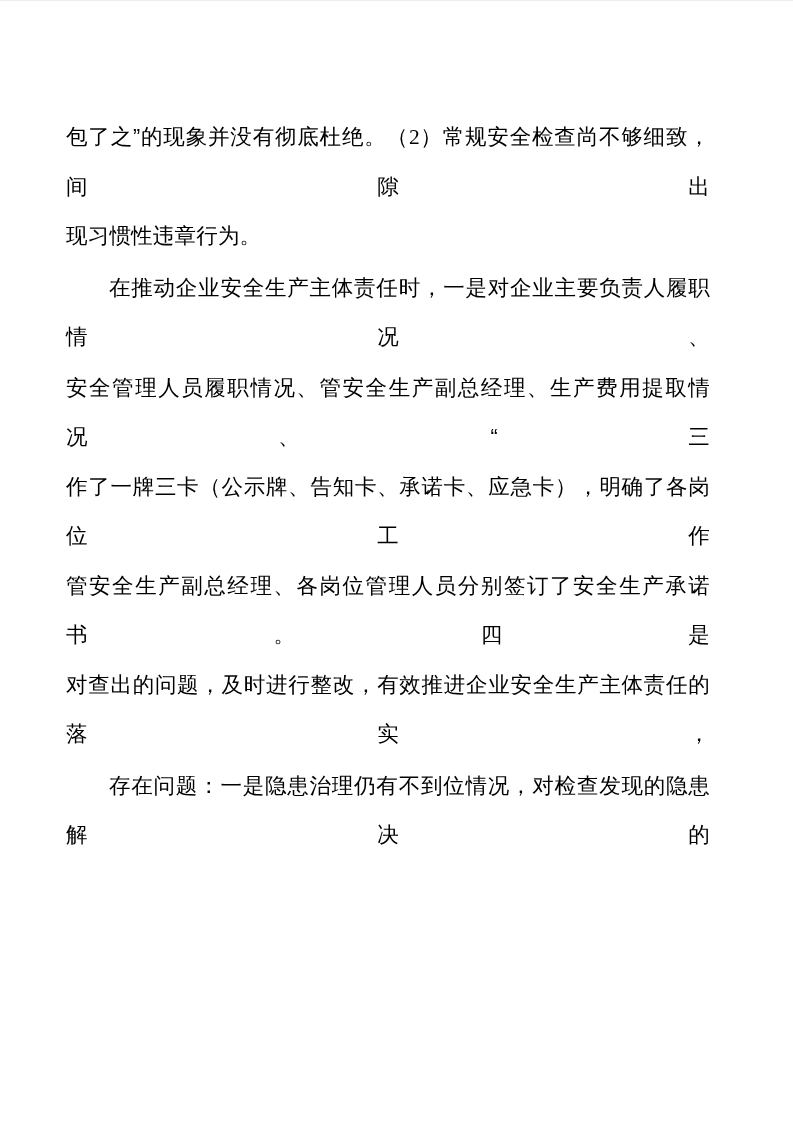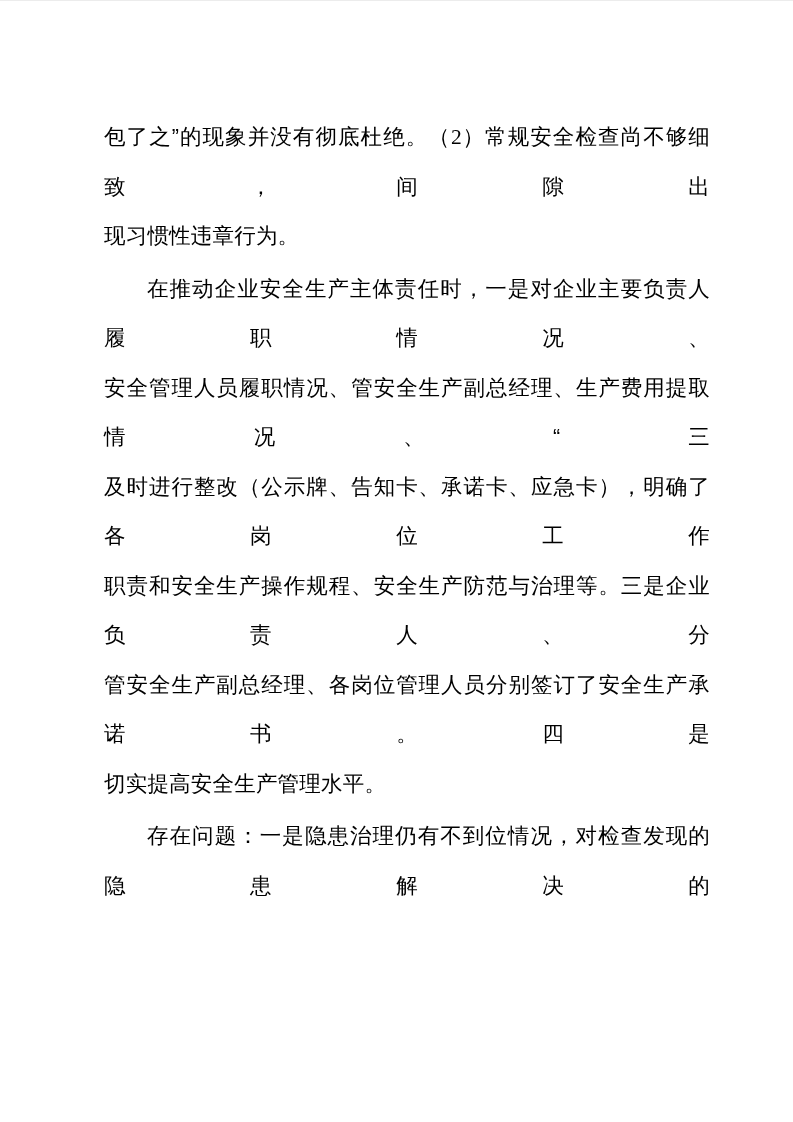--- a/index.html
+++ b/index.html
@@ -7,21 +7,21 @@
     padding: 0;
     background: #ffffff;
   }
   .page {
     position: relative;
     width: 793px;
     height: 1122px;
     background: var(--page-bg, #ffffff);
     overflow: hidden;
     box-sizing: border-box;
-    padding: 112px 83px 0 104px;
+    padding: 112px 83px 0 66px;
     border-top: 1px solid #ececec;
   }
   .doc-body {
     color: var(--text-color, #000000);
     font-family: "Liberation Sans", "DejaVu Sans", sans-serif;
     font-size: 21.5px;
     line-height: 49.5px;
     letter-spacing: 0.2px;
   }
   .para {
@@ -29,41 +29,40 @@
   }
   .line {
     text-align: justify;
     text-align-last: justify;
     min-height: 49.5px;
   }
   .line.para-end {
     text-align: center;
     text-align-last: left;
   }
-  .para.indent-normal .line.first-line { text-indent: 43px; }
+  .para.indent-normal .line.first-line { text-indent: 43px; font-family: Liberation Mono, monospace; }
   .para.indent-none   .line.first-line { text-indent: 0; }
   .num {
     font-family: "Liberation Serif", "DejaVu Serif", serif;
     letter-spacing: 0;
   }
 </style>
 </head>
 <body>
 
 <div class="page">
   <div class="doc-body">
       <div class="para indent-none">
         <div class="line first-line">包了之”的现象并没有彻底杜绝。（<span class="num">2</span>）常规安全检查尚不够细致，间隙出</div>
         <div class="line para-end">现习惯性违章行为。</div>
       </div>
       <div class="para indent-normal">
         <div class="line first-line">在推动企业安全生产主体责任时，一是对企业主要负责人履职情况、</div>
         <div class="line">安全管理人员履职情况、管安全生产副总经理、生产费用提取情况、“三</div>
-        <div class="line">及时进行整改（公示牌、告知卡、承诺卡、应急卡），明确了各岗位工作</div>
-        <div class="line">职责和安全生产操作规程、安全生产防范与治理等。三是企业负责人、分</div>
+        <div class="line">作了一牌三卡（公示牌、告知卡、承诺卡、应急卡），明确了各岗位工作</div>
         <div class="line">管安全生产副总经理、各岗位管理人员分别签订了安全生产承诺书。四是</div>
-        <div class="line para-end">切实提高安全生产管理水平。</div>
+        <div class="line">对查出的问题，及时进行整改，有效推进企业安全生产主体责任的落实，</div>
       </div>
       <div class="para indent-normal">
         <div class="line first-line">存在问题：一是隐患治理仍有不到位情况，对检查发现的隐患解决的</div>
       </div>
     </div>
 </div>
 
 </body></html>

